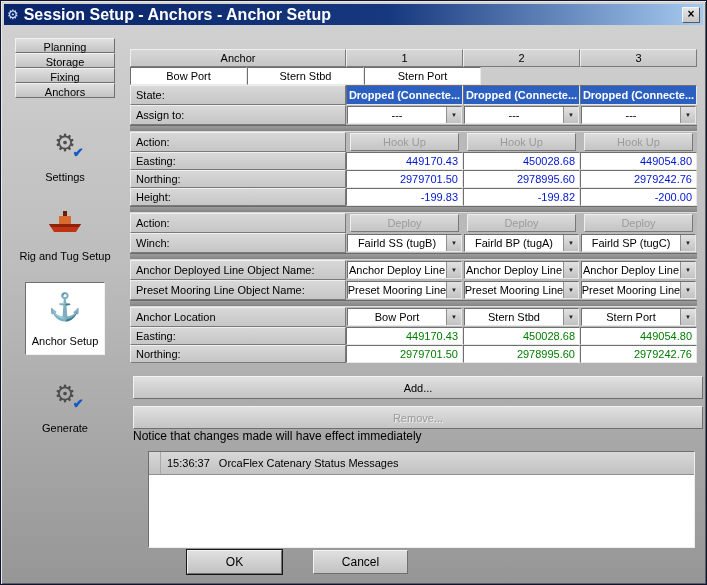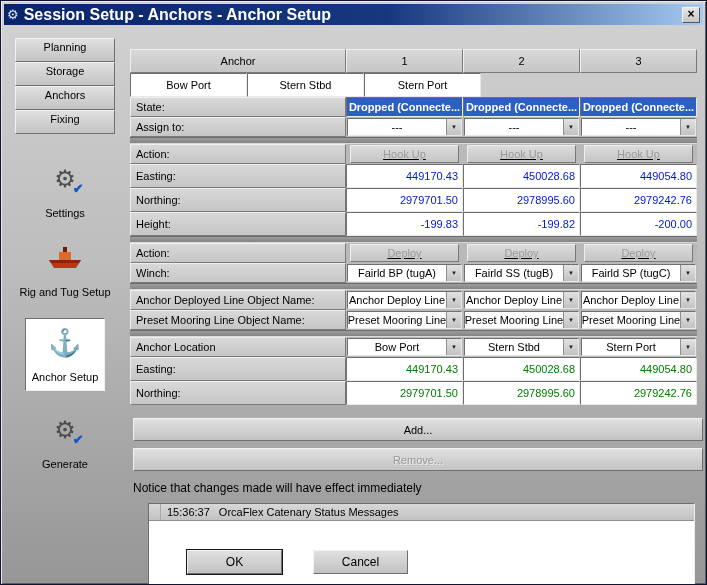--- a/index.html
+++ b/index.html
@@ -28,40 +28,40 @@
     font-size:12px; font-weight:bold; line-height:13px; text-align:center; cursor:default;
   }
 
   
   .content{ display:flex; }
   .sidebar{ width:122px; padding-top:13px; flex:none; }
   .main{ flex:1; padding:24px 0 0 4px; }
 
   
   .side-tab{
-    width:100px; height:24px; margin:0 auto; text-align:center; line-height:17px;
+    width:100px; height:15px; margin:0 auto; text-align:center; line-height:17px;
     background:linear-gradient(#e0e0e0,#c3c3c3);
     border:1px solid; border-color:#f2f2f2 #6f6f6f #6f6f6f #f2f2f2;
   }
   .side-item{ width:104px; margin:24px auto 0; text-align:center; }
   .side-item.first{ margin-top:30px; }
   .side-item.selected{
     width:80px; margin-top:20px; padding:9px 2px 7px;
     background:#fff; border:1px solid; border-color:#6f6f6f #f2f2f2 #f2f2f2 #6f6f6f;
   }
   .icon-wrap{ height:30px; display:flex; align-items:center; justify-content:center; }
   .side-label{ margin-top:13px; font-size:11px; }
   .gear{ font-size:24px; color:#4d4d4d; position:relative; line-height:1; }
   .gear .check{ position:absolute; right:-8px; bottom:-4px; color:#1257c8; font-size:13px; font-weight:bold; }
   .anchor-glyph{ font-size:27px; color:#0d2f66; line-height:1; }
 
   
   .grid{ width:567px; }
   .row{ display:flex; }
-  .r18{ height:24px; } .r20{ height:20px; }
+  .r18{ height:18px; } .r20{ height:20px; }
   .lc,.hc{
     background:linear-gradient(#d8d8d8,#c6c6c6);
     border:1px solid; border-color:#efefef #7a7a7a #7a7a7a #efefef;
     display:flex; align-items:center;
   }
   .lc{ width:216px; padding:0 5px; flex:none; }
   .hc{ justify-content:center; }
   .vc{ width:117px; flex:none; display:flex; align-items:center; overflow:hidden; }
   .wc{ background:#fff; border:1px solid; border-color:#6f6f6f #e8e8e8 #e8e8e8 #6f6f6f; }
   .center{ justify-content:center; }
@@ -85,46 +85,46 @@
     border:1px solid; border-color:#6f6f6f #e8e8e8 #e8e8e8 #6f6f6f;
   }
   .combo-text{ flex:1; display:flex; align-items:center; justify-content:center; white-space:nowrap; overflow:hidden; padding:0 1px; }
   .combo-btn{
     width:15px; flex:none; display:flex; align-items:center; justify-content:center;
     background:linear-gradient(#e2e2e2,#c2c2c2); border-left:1px solid #8f8f8f;
     font-size:6px; color:#222;
   }
 
   
-  .ac{ padding:1px 4px; background:#b9b9b9;text-decoration:underline; }
+  .ac{ padding:1px 4px; background:#b9b9b9; }
   .gbtn{
     width:100%; height:100%; display:flex; align-items:center; justify-content:center;
     background:linear-gradient(#dcdcdc,#c4c4c4);
     border:1px solid; border-color:#eeeeee #787878 #787878 #eeeeee;
     color:#9b9b9b;
   }
 
   
   .addrow{ margin-top:13px; display:flex; gap:7px; padding-left:3px;flex-direction:column; }
   .push-btn{
     min-width:58px; height:23px; padding:0 13px;
     background:linear-gradient(#e0e0e0,#c4c4c4);
     border:1px solid; border-color:#f2f2f2 #6f6f6f #6f6f6f #f2f2f2;
     font-size:11px; display:flex; align-items:center; justify-content:center;
   }
   .push-btn.disabled{ color:#9a9a9a; text-shadow:1px 1px 0 #ededed; }
-  .notice{ margin-top:10px; padding-left:3px; font-size:12px; }
+  .notice{ padding-left:3px; font-size:12px; }
 
   .msg-panel{
     margin:8px 0 0 18px; width:547px; height:97px;
     border:1px solid; border-color:#6f6f6f #eeeeee #eeeeee #6f6f6f;
     display:flex; flex-direction:column; background:#fff;
   }
   .msg-header{
-    height:17px; flex:none; display:flex; align-items:center;
+    height:23px; flex:none; display:flex; align-items:center;
     background:linear-gradient(#d8d8d8,#c2c2c2); border-bottom:1px solid #8f8f8f;
   }
   .msg-gutter{ width:12px; height:100%; border-right:1px solid #a8a8a8; flex:none; }
   .msg-time{ margin-left:6px; }
   .msg-title{ margin-left:9px; white-space:nowrap; }
   .msg-body{ flex:1; background:#fff; }
 
   
   .footer{ position:absolute; left:186px; bottom:10px; display:flex; gap:31px; }
   .dlg-btn{
@@ -146,22 +146,22 @@
     <div class="close-btn">
       <span>×</span>
     </div>
   </div>
 
   <div class="content">
 
     <div class="sidebar">
       <div class="side-tab">Planning</div>
       <div class="side-tab">Storage</div>
+      <div class="side-tab">Fixing</div>
       <div class="side-tab">Anchors</div>
-      <div class="side-tab">Fixing</div>
 
       <div class="side-item first">
         <div class="icon-wrap">
           <span class="gear">⚙<span class="check">✔</span></span>
         </div>
         <div class="side-label">Settings</div>
       </div>
 
       <div class="side-item">
         <div class="icon-wrap">
@@ -284,27 +284,27 @@
             </div>
           <div class="vc ac">
               <div class="gbtn">Deploy</div>
             </div>
         </div>
 
         <div class="row r20">
           <div class="lc">Winch:</div>
           <div class="vc cc">
               <div class="combo">
+                <span class="combo-text">Fairld SS (tugB)</span>
+                <span class="combo-btn">▼</span>
+              </div>
+            </div>
+          <div class="vc cc">
+              <div class="combo">
                 <span class="combo-text">Fairld BP (tugA)</span>
-                <span class="combo-btn">▼</span>
-              </div>
-            </div>
-          <div class="vc cc">
-              <div class="combo">
-                <span class="combo-text">Fairld SS (tugB)</span>
                 <span class="combo-btn">▼</span>
               </div>
             </div>
           <div class="vc cc">
               <div class="combo">
                 <span class="combo-text">Fairld SP (tugC)</span>
                 <span class="combo-btn">▼</span>
               </div>
             </div>
         </div>

